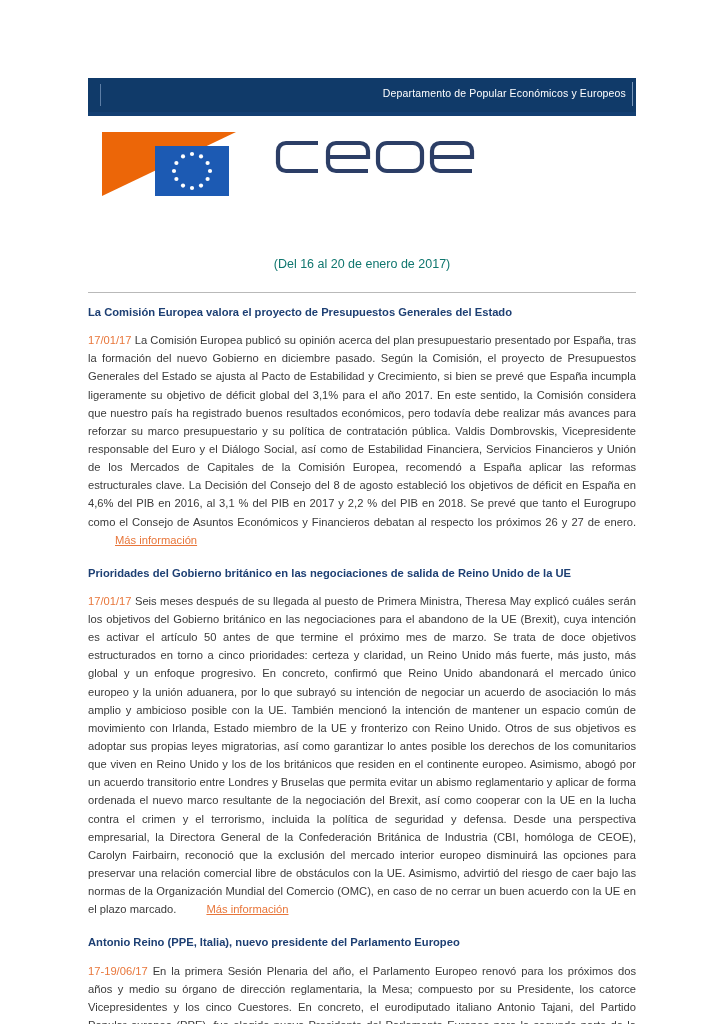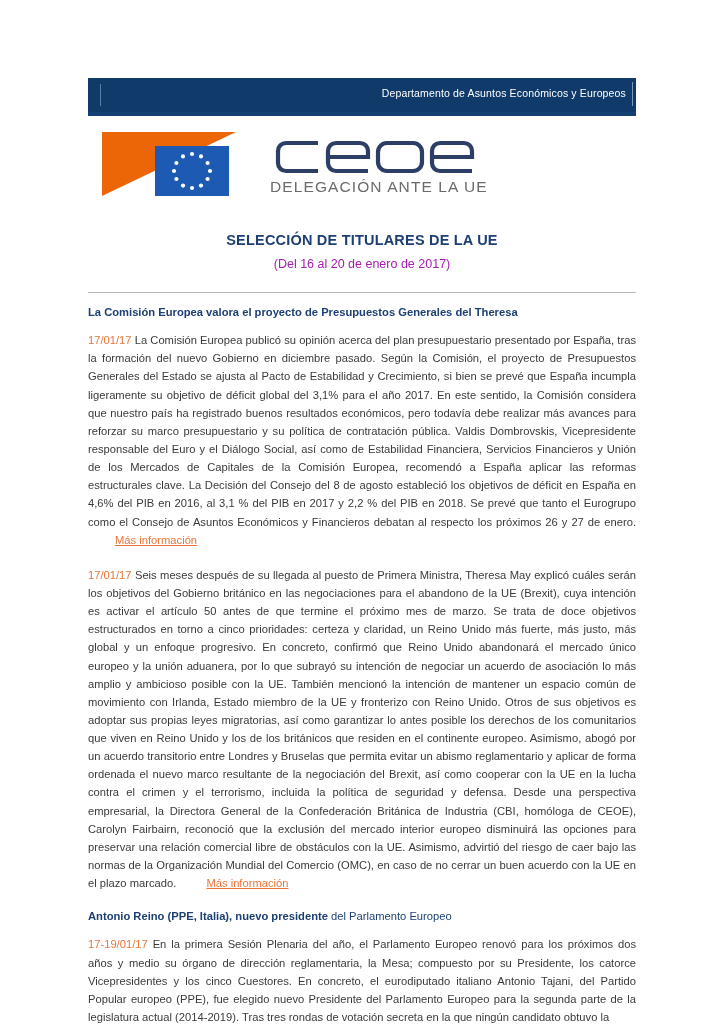--- a/index.html
+++ b/index.html
@@ -105,21 +105,21 @@
     color: #1d3f73;
     letter-spacing: 0.2px;
   }
   .doc-subtitle {
     position: absolute;
     left: 0;
     top: 257px;
     width: 724px;
     text-align: center;
     font-size: 12.5px;
-    color: #a21caf;
+    color: #0f766e;
   }
 
   .hr-main {
     position: absolute;
     left: 88px;
     top: 292px;
     width: 548px;
     height: 0;
     border-top: 1.5px solid #b9b9b9;
   }
@@ -135,21 +135,21 @@
     margin-bottom: 0;
   }
   .article-heading {
     font-size: 11.2px;
     font-weight: bold;
     color: #1d3f73;
     line-height: 1.35;
     margin: 0 0 11px 0;
   }
   .article-heading .hl-light {
-    font-weight: normal;
+    font-weight: bold;
   }
   .article-body {
     font-size: 11.2px;
     color: #3a3a3a;
     line-height: 1.62;
     text-align: justify;
     text-justify: inter-word;
     margin: 0 0 17px 0;
   }
   .date-tag {
@@ -165,21 +165,21 @@
   }
 </style>
 </head>
 <body>
 
 <div class="page">
 
   <div class="header-bar">
     <div class="header-divider-left"></div>
     <div class="header-divider-right"></div>
-    <div class="header-title">Departamento de Asuntos Económicos y Europeos</div>
+    <div class="header-title">Departamento de Popular Económicos y Europeos</div>
   </div>
   <div class="header-rule"></div>
 
   <div class="logo-area">
 
     <svg class="logo-flag-svg" width="160" height="84" viewBox="0 0 160 84">
 
       <polygon points="2,8 136,8 2,72" fill="#ec6608"></polygon>
 
       <rect x="55" y="22" width="74" height="50" fill="#1c5ab3"></rect>
@@ -206,52 +206,53 @@
         <path d="M50 13 H18 a8 8 0 0 0 -8 8 V33 a8 8 0 0 0 8 8 H50"></path>
 
         <path d="M60 27 H100 V21 a8 8 0 0 0 -8 -8 H68 a8 8 0 0 0 -8 8 V33 a8 8 0 0 0 8 8 H100"></path>
 
         <rect x="110" y="13" width="44" height="28" rx="9"></rect>
 
         <path d="M164 27 H204 V21 a8 8 0 0 0 -8 -8 H172 a8 8 0 0 0 -8 8 V33 a8 8 0 0 0 8 8 H204"></path>
       </g>
     </svg>
 
-    <div class="logo-sub">DELEGACIÓN ANTE LA UE</div>
   </div>
 
-  <div class="doc-title">SELECCIÓN DE TITULARES DE LA UE</div>
   <div class="doc-subtitle">(Del 16 al 20 de enero de 2017)</div>
   <div class="hr-main"></div>
 
   <div class="content">
 
     <div class="article">
       <div class="article-heading">
-        <span>La Comisión Europea valora el proyecto de Presupuestos Generales del Theresa</span><span class="hl-light"></span>
+        <span>La Comisión Europea valora el proyecto de Presupuestos Generales del Estado</span><span class="hl-light"></span>
       </div>
       <p class="article-body">
         <span class="date-tag">17/01/17</span>
         <span>La Comisión Europea publicó su opinión acerca del plan presupuestario presentado por España, tras la formación del nuevo Gobierno en diciembre pasado. Según la Comisión, el  proyecto de Presupuestos Generales del Estado se ajusta al Pacto de Estabilidad y Crecimiento, si bien se prevé que España incumpla ligeramente su objetivo de déficit global del 3,1% para el año 2017. En este sentido, la Comisión considera que nuestro país  ha registrado buenos resultados económicos, pero todavía debe realizar más avances para reforzar su marco presupuestario y su política de contratación pública. Valdis Dombrovskis, Vicepresidente responsable del Euro y el Diálogo Social, así como de Estabilidad Financiera, Servicios Financieros y Unión de los Mercados de Capitales de la Comisión Europea, recomendó a España aplicar las reformas estructurales clave. La Decisión del Consejo del 8 de agosto estableció los objetivos de déficit en España en 4,6% del PIB en 2016, al 3,1 % del PIB en 2017 y 2,2 % del PIB en 2018. Se prevé que tanto el Eurogrupo como el Consejo de Asuntos Económicos y Financieros debatan al respecto los próximos 26 y 27 de enero.</span>
         <a class="more-link">Más información</a>
       </p>
     </div>
 
     <div class="article">
+      <div class="article-heading">
+        <span>Prioridades del Gobierno británico en las negociaciones de salida de Reino Unido de la UE</span><span class="hl-light"></span>
+      </div>
       <p class="article-body">
         <span class="date-tag">17/01/17</span>
         <span>Seis meses después de su llegada al puesto de Primera Ministra, Theresa May explicó cuáles serán los objetivos del Gobierno británico en las negociaciones para el abandono de la UE (Brexit), cuya intención es activar el artículo 50 antes de que termine el próximo mes de marzo.  Se trata de doce objetivos estructurados en torno a cinco prioridades: certeza y claridad, un Reino Unido más fuerte,  más justo, más global y un enfoque progresivo. En concreto, confirmó que Reino Unido abandonará el mercado único europeo y la unión aduanera, por lo que subrayó su intención de negociar un acuerdo de asociación lo más amplio y ambicioso posible con la UE. También mencionó la intención de mantener un espacio común de movimiento con Irlanda, Estado miembro de la UE y fronterizo con Reino Unido.  Otros de sus objetivos es adoptar sus propias leyes migratorias, así como garantizar lo antes posible los derechos de los comunitarios que viven en Reino Unido y los de los británicos que residen en el continente europeo. Asimismo, abogó por un acuerdo transitorio entre Londres y Bruselas que permita evitar un abismo reglamentario y aplicar de forma ordenada el nuevo marco resultante de la negociación del Brexit, así como cooperar con la UE en la lucha contra el crimen y el terrorismo, incluida la política de seguridad y defensa.  Desde una perspectiva empresarial, la Directora General de la Confederación Británica de Industria (CBI, homóloga de CEOE), Carolyn Fairbairn, reconoció que la exclusión del mercado interior europeo disminuirá las opciones para preservar una relación comercial libre de obstáculos con la UE. Asimismo, advirtió del riesgo de caer bajo las normas de la Organización Mundial del Comercio (OMC), en caso de no cerrar un buen acuerdo con la UE en el plazo marcado.</span>
         <a class="more-link">Más información</a>
       </p>
     </div>
 
     <div class="article">
       <div class="article-heading">
         <span>Antonio Reino (PPE, Italia), nuevo presidente </span><span class="hl-light">del Parlamento Europeo</span>
       </div>
       <p class="article-body">
-        <span class="date-tag">17-19/01/17</span>
+        <span class="date-tag">17-19/06/17</span>
         <span>En la primera Sesión Plenaria del año, el Parlamento Europeo renovó para los próximos dos años y medio su órgano de dirección reglamentaria, la Mesa; compuesto por su Presidente, los catorce Vicepresidentes y los cinco Cuestores. En concreto, el eurodiputado italiano Antonio Tajani, del Partido Popular europeo (PPE), fue elegido nuevo Presidente del Parlamento Europeo para la segunda parte de la legislatura actual (2014-2019). Tras tres rondas de votación secreta en la que ningún candidato obtuvo la</span>
       </p>
     </div>
 
   </div>
 </div>
 
 </body></html>

